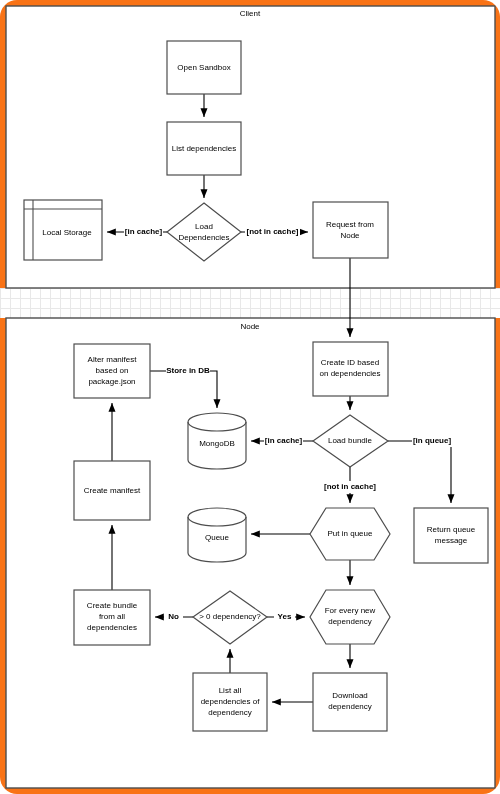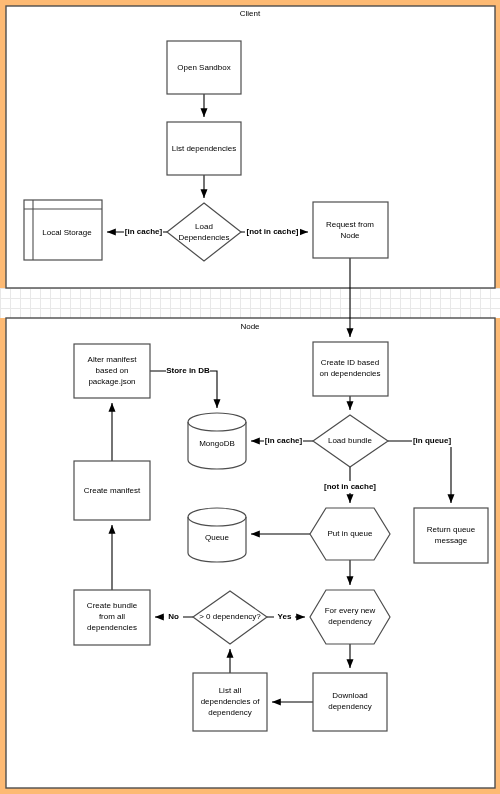--- a/index.html
+++ b/index.html
@@ -5,22 +5,23 @@
   html, body {
     margin: 0;
     padding: 0;
     background: #ffffff;
   }
   #canvas {
     position: relative;
     width: 500px;
     height: 794px;
     overflow: hidden;
-    background: #fdba74;
+    background: #f97316;
     font-family: "Liberation Sans", sans-serif;
+    border-radius: 17px;
   }
   
   .grid-band {
     position: absolute;
     left: 0;
     width: 500px;
     background-color: #ffffff;
     background-image:
       linear-gradient(to right, #e8e8e8 1px, transparent 1px),
       linear-gradient(to bottom, #e8e8e8 1px, transparent 1px),

